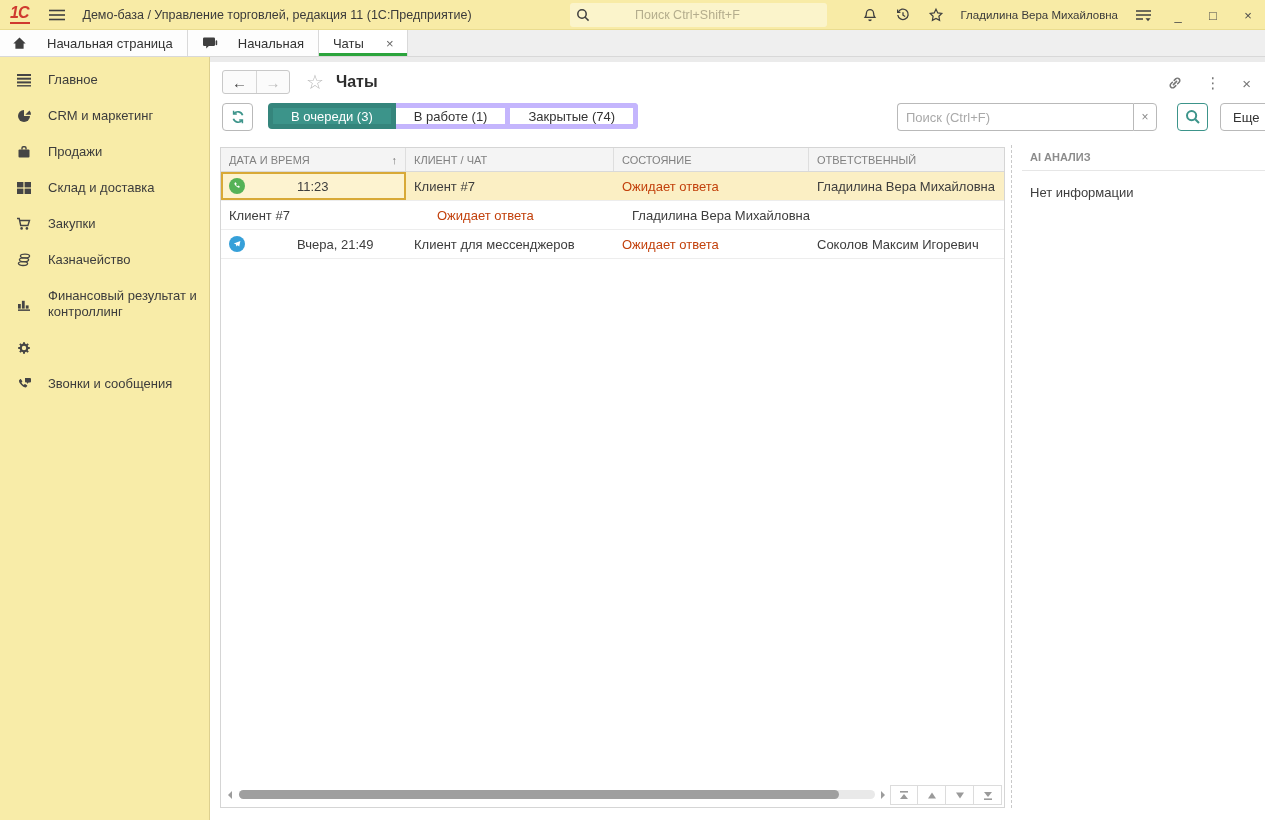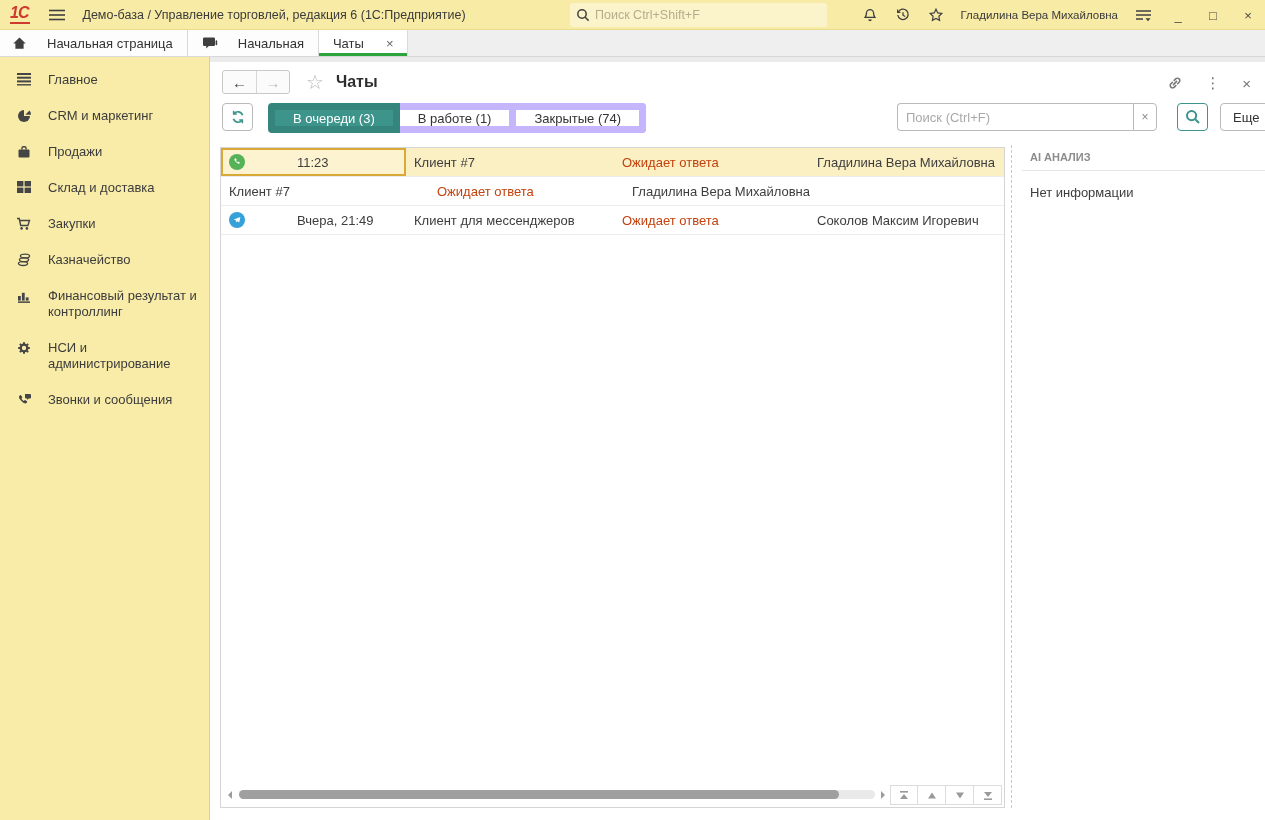--- a/index.html
+++ b/index.html
@@ -8,21 +8,21 @@
 
   
   .topbar { position:relative; height:30px; background:#f8eba6;
     border-bottom:1px solid #eadc8f; display:flex; align-items:center; }
   .logo1c { margin-left:10px; color:#cf3a2f; font-weight:bold; font-size:16px;
     font-style:italic; letter-spacing:-1px; border-bottom:2px solid #cf3a2f;
     line-height:16px; padding:0 2px 1px 0; }
   .hamb { margin-left:18px; cursor:pointer; display:flex; }
   .app-title { margin-left:16px; font-size:12.5px; color:#3a3a3a; white-space:nowrap; }
   .gsearch { position:absolute; left:570px; top:3px; width:257px; height:24px;
-    background:#fbf4cb; border-radius:3px; display:flex; align-items:center; padding:0 6px; }
+    background:#fbf4cb; border-radius:3px; display:flex; align-items:center; padding:0 6px;gap:40px; }
   .gsearch svg { flex:0 0 auto; }
   .gsearch input { border:none; outline:none; background:transparent; font-size:12.5px;
     color:#444; width:100%; margin-left:5px; font-family:"Liberation Sans",sans-serif; }
   .gsearch input::placeholder { color:#b4ad8d; }
   .top-right { position:absolute; right:8px; top:0; height:30px; display:flex;
     align-items:center; gap:17px; }
   .tbicon { display:flex; align-items:center; cursor:pointer; }
   .username { font-size:11.5px; color:#3a3a3a; white-space:nowrap; }
   .winbtn { font-size:13px; color:#4a4a4a; width:18px; text-align:center; cursor:pointer; }
 
@@ -34,21 +34,21 @@
   .tab:first-child { padding-left:12px; }
   .tab.active { background:#fff; font-weight:normal; }
   .tab.active::after { content:""; position:absolute; left:0; right:0; bottom:0;
     height:3px; background:#2ba43c; }
   .tab .closex { color:#666; font-size:13px; margin-left:2px; }
 
   
   .main { display:flex; height:763px; }
   .sidebar { width:210px; background:#f8eca8; border-right:1px solid #ddd08f;
     padding-top:5px; overflow:hidden; }
-  .sideitem { display:flex; padding:10px 8px 10px 15px;
+  .sideitem { display:flex; align-items:center; padding:10px 8px 10px 15px;
     cursor:pointer; }
   .sideitem .sicon { width:18px; flex:0 0 18px; display:flex; justify-content:center; }
   .sideitem .slabel { margin-left:15px; font-size:13px; color:#3c3c3c; line-height:16px; }
 
   .content { position:relative; flex:1; background:#fff; border-top:5px solid #ebebeb; }
 
   
   .page-header { position:absolute; left:12px; top:8px; display:flex; align-items:center; }
   .navgrp { display:flex; border:1px solid #c9c9c9; border-radius:3px; overflow:hidden; background:#fbfbfb; }
   .navbtn { width:33px; height:22px; display:flex; align-items:center; justify-content:center;
@@ -61,21 +61,21 @@
   .hdr-right .hicon { color:#767676; cursor:pointer; display:flex; align-items:center; }
   .kebab { font-size:15px; color:#767676; }
   .closeform { font-size:15px; color:#767676; }
 
   
   .toolbar { position:absolute; left:12px; top:41px; right:12px; height:28px; }
   .refresh-btn { position:absolute; left:0; top:0; width:31px; height:28px; background:#fff;
     border:1px solid #b9b9b9; border-radius:4px; display:flex; align-items:center;
     justify-content:center; cursor:pointer; }
   .filters { position:absolute; left:46px; top:0; display:flex; }
-  .filter-btn { height:24px; padding:8px 18px; background:#fff; border:7px solid #c4b5fd;
+  .filter-btn { height:24px; padding:8px 18px; background:#fff; border:5px solid #c4b5fd;
     font-size:13px; color:#333; display:flex; align-items:center; cursor:pointer; }
   .filter-btn:first-child { border-radius:4px 0 0 4px; }
   .filter-btn:last-child { border-radius:0 4px 4px 0; }
   .filter-btn + .filter-btn { border-left:none; }
   .filter-btn.active { background:#3c948a; border-color:#35857c; color:#fff; }
   .searchzone { position:absolute; left:675px; top:0; display:flex; align-items:center; }
   .psearch { width:236px; height:28px; border:1px solid #b9b9b9; border-right:none;
     border-radius:4px 0 0 4px; padding:0 8px; font-size:13px; color:#444; outline:none;
     font-family:"Liberation Sans",sans-serif; }
   .psearch::placeholder { color:#a9a9a9; }
@@ -140,21 +140,21 @@
   <span class="logo1c">1С</span>
   <span class="hamb">
     <svg width="18" height="14" viewBox="0 0 18 14">
         <g stroke="#3f3f3f" stroke-width="1.6">
       <line x1="1" y1="2.5" x2="17" y2="2.5"></line>
           <line x1="1" y1="7" x2="17" y2="7"></line>
       <line x1="1" y1="11.5" x2="17" y2="11.5"></line>
         </g>
       </svg>
   </span>
-  <span class="app-title">Демо-база / Управление торговлей, редакция 6  (1С:Предприятие)</span>
+  <span class="app-title">Демо-база / Управление торговлей, редакция 11  (1С:Предприятие)</span>
   <div class="gsearch">
     <svg width="14" height="14" viewBox="0 0 14 14">
       <circle cx="6" cy="6" r="4.2" fill="none" stroke="#3f3f3f" stroke-width="1.5"></circle>
       <line x1="9.2" y1="9.2" x2="12.6" y2="12.6" stroke="#3f3f3f" stroke-width="1.5"></line>
       </svg>
     <input placeholder="Поиск Ctrl+Shift+F" style="">
   </div>
   <div class="top-right">
     <span class="tbicon">
       <svg width="16" height="16" viewBox="0 0 16 16" fill="none" stroke="#3f3f3f" stroke-width="1.3">
@@ -311,21 +311,20 @@
             <line x1="8" y1="11.4" x2="8" y2="13.8"></line>
               <line x1="5.6" y1="10.4" x2="3.9" y2="12.1"></line>
             <line x1="4.6" y1="8" x2="2.2" y2="8"></line>
               <line x1="5.6" y1="5.6" x2="3.9" y2="3.9"></line>
             <line x1="8" y1="4.6" x2="8" y2="2.2"></line>
               <line x1="10.4" y1="5.6" x2="12.1" y2="3.9"></line>
             </g>
           <circle cx="8" cy="8" r="3.3" fill="none" stroke="#454545" stroke-width="2.2"></circle>
           </svg>
       </span>
-      <span class="slabel">НСИ и администрирование</span>
     </div>
 
     <div class="sideitem">
       <span class="sicon">
         <svg width="16" height="16" viewBox="0 0 16 16">
           <path d="M3.3 6.2c-.3-.8-.4-1.6-.2-1.9l1-1c.3-.3.8-.2 1 .1l1.1 1.6c.2.3.2.7-.1.9l-.7.7c.5 1 1.3 1.9 2.4 2.4l.7-.7c.2-.3.6-.3.9-.1l1.6 1.1c.3.2.4.7.1 1l-1 1c-.5.5-2.6-.1-4.5-2s-2.9-3.8-2.3-3.1z" fill="#454545"></path>
           <path d="M9 2h5a1 1 0 0 1 1 1v2.6a1 1 0 0 1-1 1h-1.5l-1.4 1.3V6.6H10A1 1 0 0 1 9 5.6z" fill="#454545"></path>
           </svg>
       </span>
       <span class="slabel">Звонки и сообщения</span>
@@ -379,20 +378,29 @@
             </svg>
         </div>
         <div class="more-btn">
           <span>Еще</span>
           <span class="dd">▼</span>
         </div>
       </div>
     </div>
 
     <div class="tablewrap">
+      <div class="thead">
+        <div class="th c1">
+          <span>ДАТА И ВРЕМЯ</span>
+          <span class="sortarrow">↑</span>
+        </div>
+        <div class="th c2">КЛИЕНТ / ЧАТ</div>
+        <div class="th c3">СОСТОЯНИЕ</div>
+        <div class="th c4">ОТВЕТСТВЕННЫЙ</div>
+      </div>
 
       <div class="trow selected">
         <div class="td c1">
           <span class="mico whatsapp">
             <svg width="10" height="10" viewBox="0 0 16 16">
               <path d="M4.1 5.3c-.3-.9-.3-1.7 0-2l1-1c.3-.3.8-.2 1 .1l1.2 1.7c.2.3.2.7-.1.9l-.8.8c.5 1.1 1.4 2 2.5 2.5l.8-.8c.2-.3.6-.3.9-.1l1.7 1.2c.3.2.4.7.1 1l-1 1c-.6.6-2.8-.2-4.7-2.1C4.8 6.6 4.1 5.3 4.1 5.3z" fill="#fff"></path>
               </svg>
           </span>
           <span>11:23</span>
         </div>

